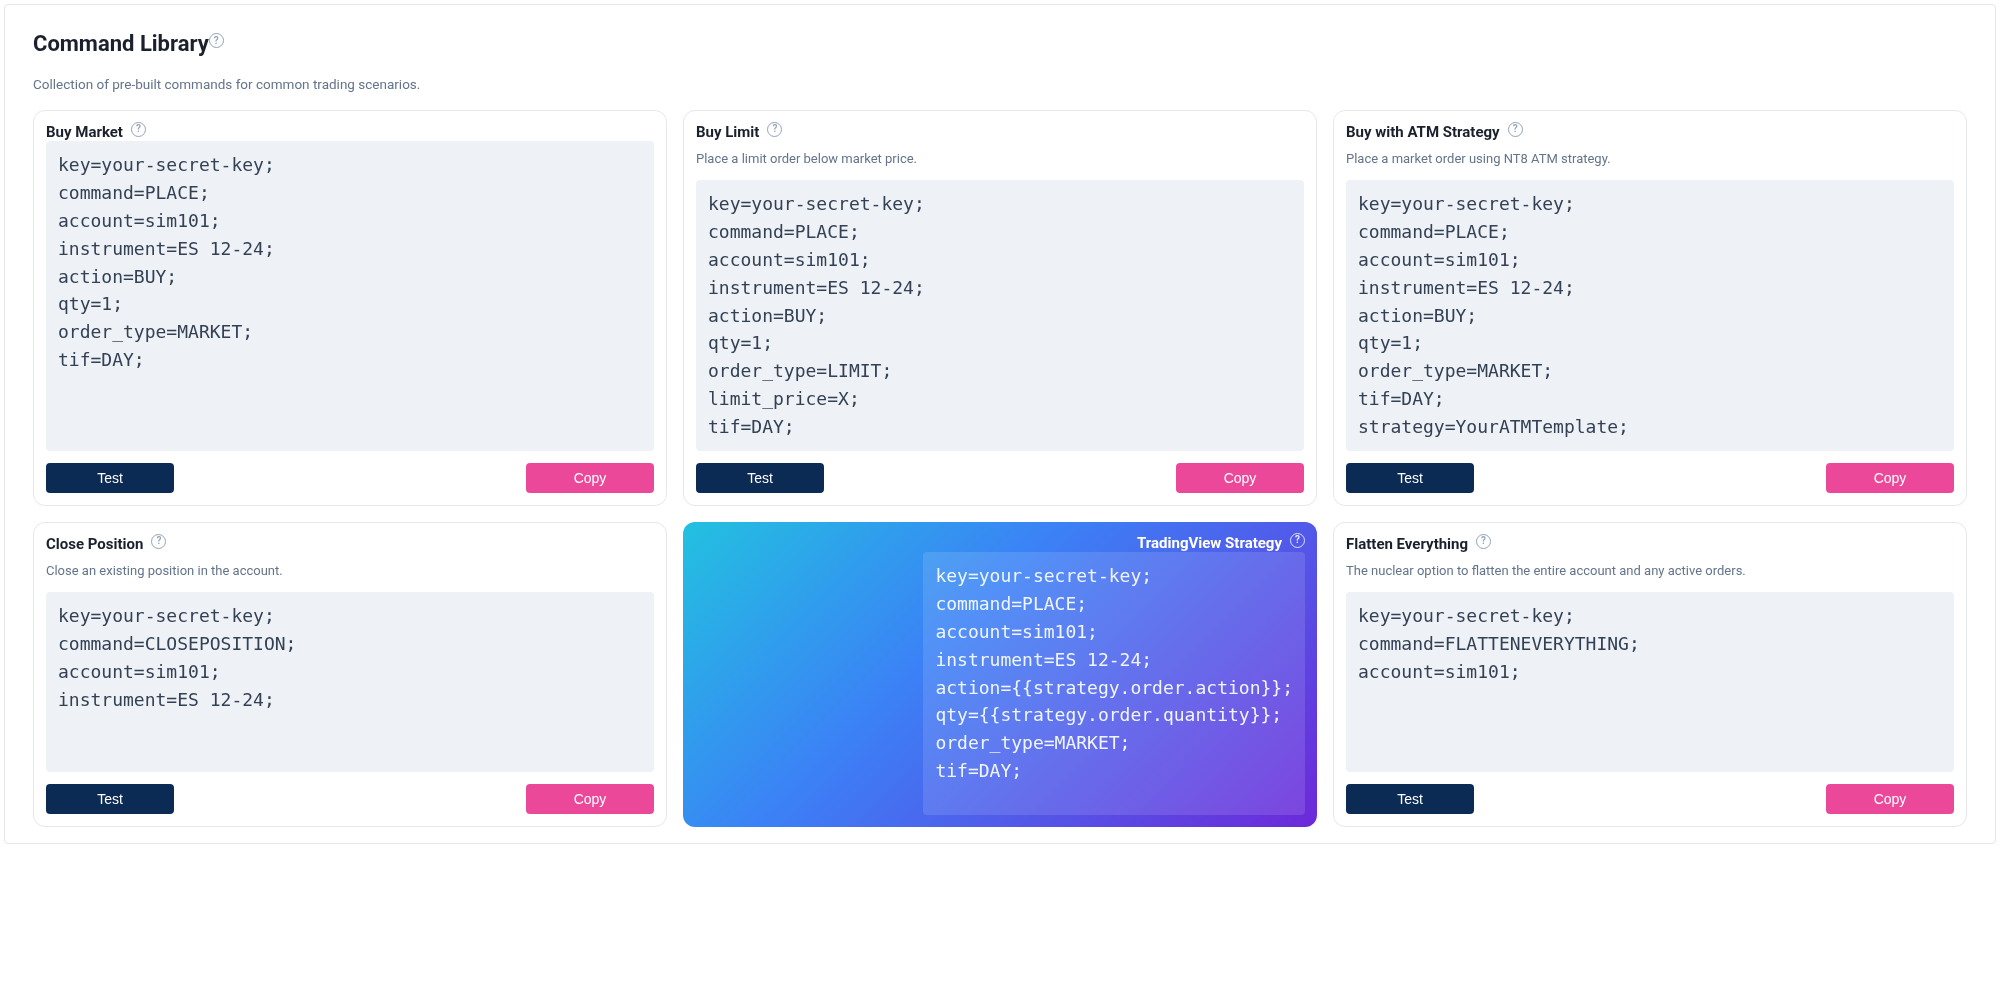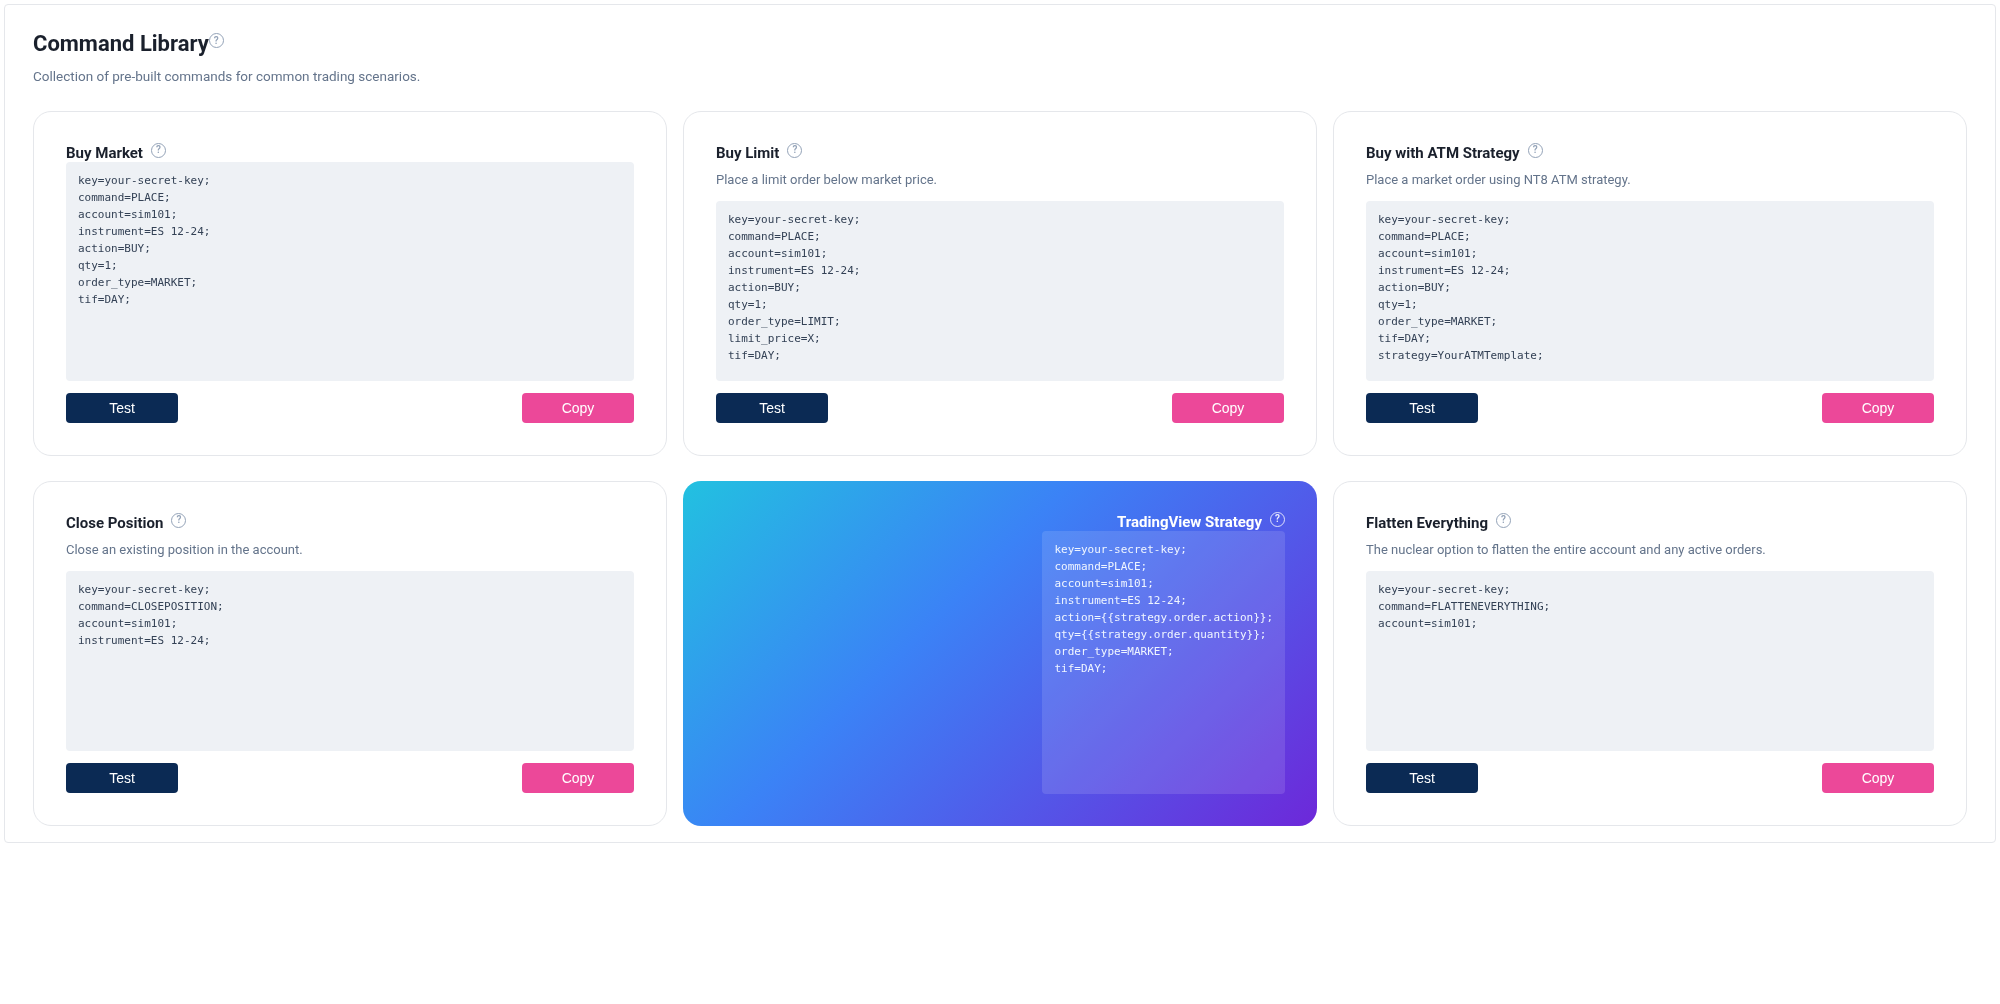--- a/index.html
+++ b/index.html
@@ -19,21 +19,21 @@
     font-size: 22px;
     font-weight: 700;
     color: #1a202c;
     display: inline-flex;
     align-items: center;
     gap: 0;
   }
   .page-subtitle {
     font-size: 13.5px;
     color: #64748b;
-    margin-top: 12px;
+    margin-top: 20px;
   }
   .help-icon {
     display: inline-flex;
     width: 15px;
     height: 15px;
     border: 1.5px solid #94a3b8;
     border-radius: 50%;
     color: #94a3b8;
     font-size: 10px;
     align-items: center;
@@ -47,26 +47,25 @@
     border-color: rgba(255,255,255,0.8);
     color: rgba(255,255,255,0.9);
   }
   .grid {
     display: grid;
     grid-template-columns: 1fr 1fr 1fr;
     gap: 16px;
   }
   .card {
     border: 1px solid #e5e7eb;
-    border-radius: 18px;
-    padding: 32px;
+    border-radius: 12px;
+    padding: 12px;
     display: flex;
     flex-direction: column;
     background: #fff;
-    margin-top: 9px;
   }
   .card.featured {
     background: linear-gradient(135deg, #22c1e0 0%, #3b82f6 40%, #6d28d9 100%);
     border: none;
     color: #fff;
     align-items: flex-end;
   }
   .card-title {
     font-size: 15px;
     font-weight: 700;
@@ -82,21 +81,21 @@
     color: #64748b;
     margin-top: 10px;
     margin-bottom: 14px;
   }
   .card.featured .card-desc { color: rgba(255,255,255,0.92); }
   .code-block {
     background: #eef1f5;
     border-radius: 4px;
     padding: 10px 12px;
     font-family: ui-monospace, "SFMono-Regular", Menlo, Consolas, monospace;
-    font-size: 11px;
+    font-size: 18px;
     line-height: 1.55;
     color: #334155;
     white-space: pre;
     min-height: 180px;
     flex: 1 1 auto;
     overflow: auto;
   }
   .card.featured .code-block {
     background: rgba(255,255,255,0.12);
     color: #f0f6ff;
@@ -111,21 +110,21 @@
     justify-content: center;
   }
   .btn {
     border: none;
     border-radius: 4px;
     padding: 7px 0;
     font-size: 14px;
     font-weight: 500;
     cursor: pointer;
     color: #fff;
-    width: 112px;
+    width: 128px;
     text-align: center;
   }
   .btn.primary { background: #0b2a54; }
   .btn.secondary { background: #ec4899; }
   .btn.wide {
     width: auto;
     padding-left: 28px;
     padding-right: 28px;
     background: rgba(70,85,120,0.85);
   }

